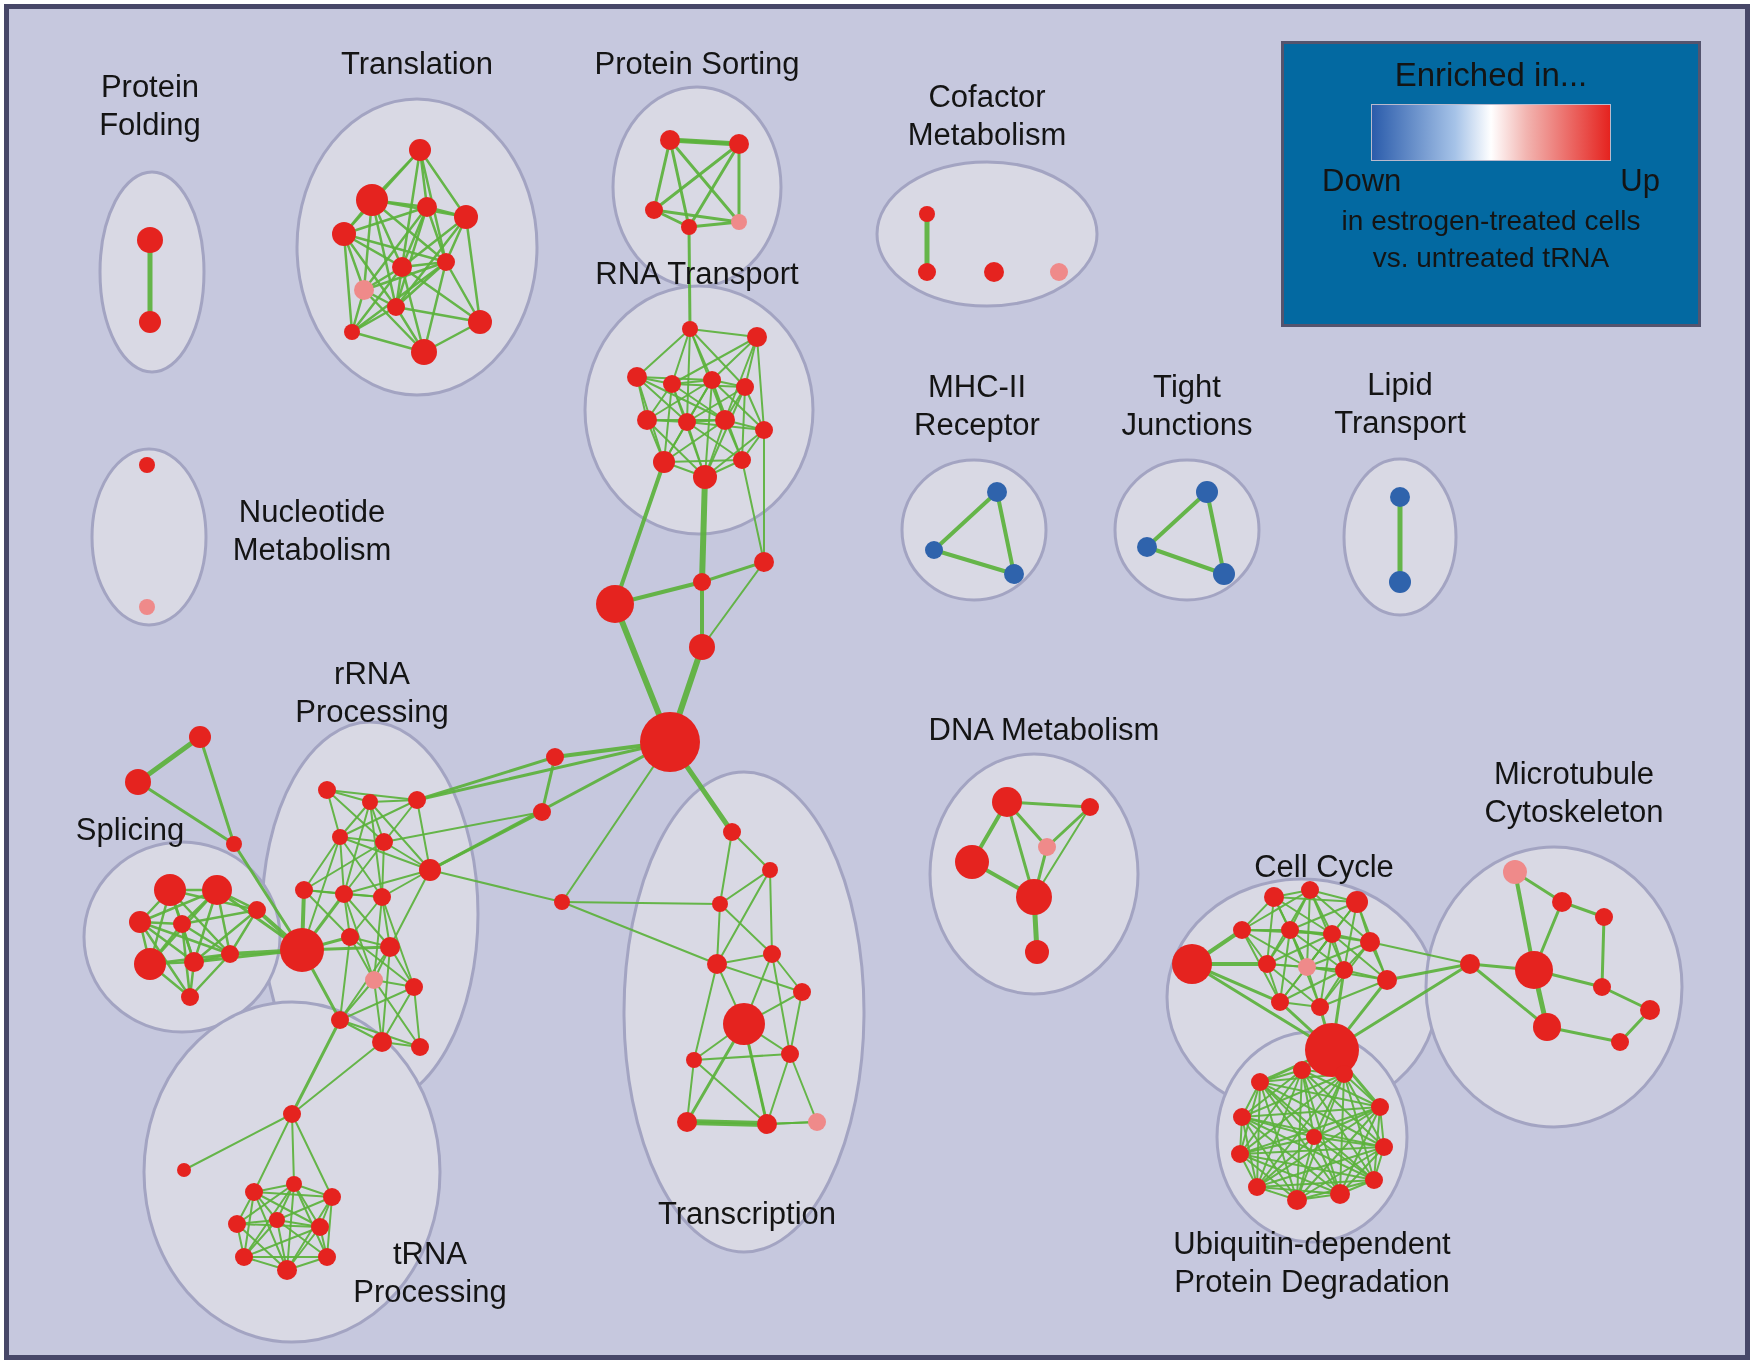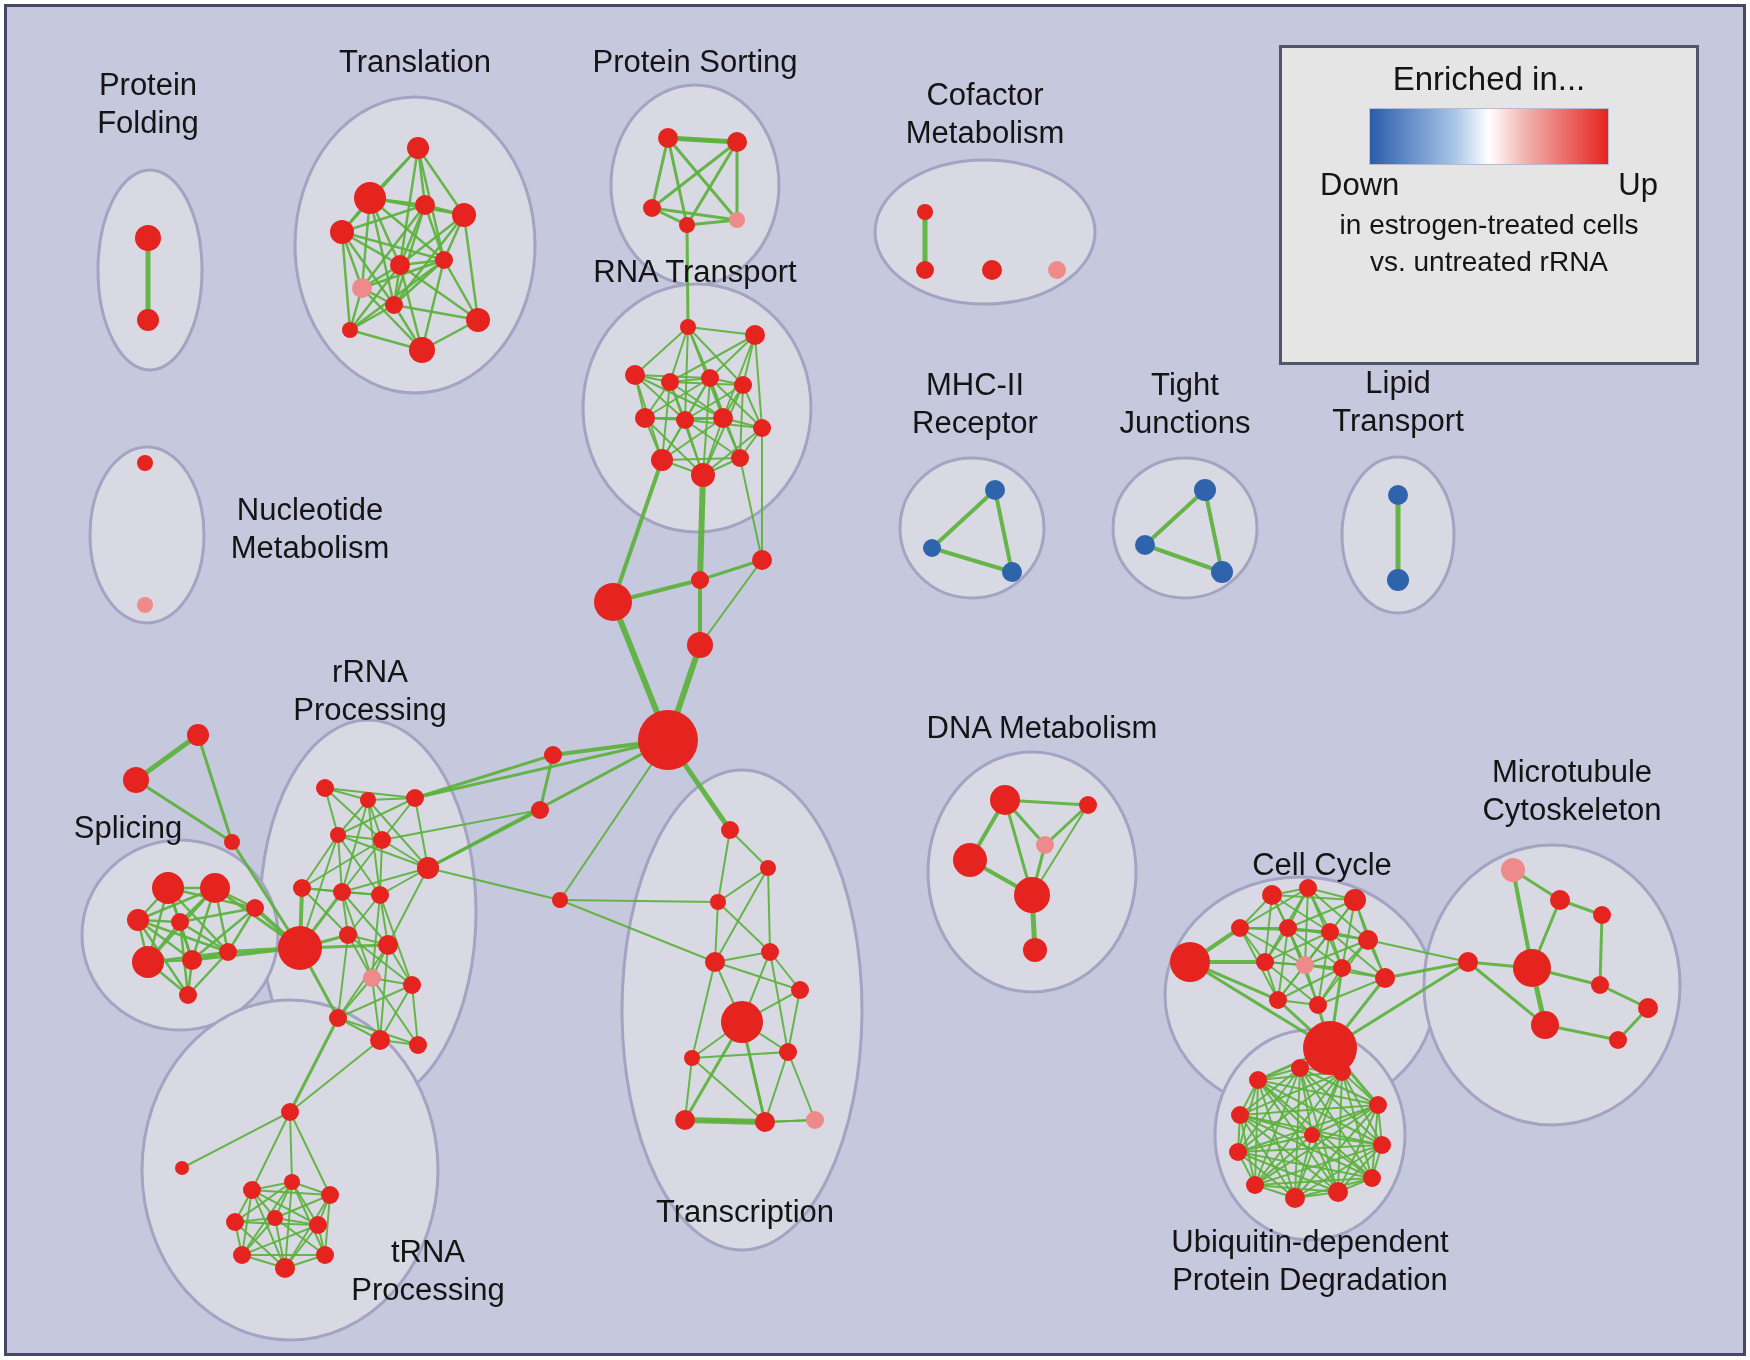--- a/index.html
+++ b/index.html
@@ -1,27 +1,27 @@
 <!DOCTYPE html>
 <html><head>
 <meta charset="utf-8">
 <style>
   html,body{margin:0;padding:0;background:#ffffff;}
   .figure{
     position:relative;
     width:1736px;height:1346px;
-    margin:4px;border:3px solid #4c1d95;
+    margin:4px;border:5px solid #4c1d95;
     background:#c6c8de;
     overflow:hidden;
     font-family:"Liberation Sans", sans-serif;
   }
   .figure svg{position:absolute;left:0;top:0;}
   .legend{
-    position:absolute;left:1272px;top:38px;width:420px;height:320px;
-    border:3px solid #54546e;background:#e5e5e5;box-sizing:border-box;
+    position:absolute;left:1272px;top:32px;width:420px;height:286px;
+    border:3px solid #54546e;background:#0369a1;box-sizing:border-box;
     display:flex;flex-direction:column;align-items:center;
     color:#141414;
   }
   .legend-title{font-size:33px;margin-top:12px;}
   .legend-bar{width:238px;height:55px;margin-top:10px;border:1px solid #b9bacd;}
   .legend-row{
     width:100%;display:flex;justify-content:space-between;
     box-sizing:border-box;padding:2px 38px 0 38px;font-size:31px;align-items:flex-end;
   }
   .legend-sub{font-size:28px;line-height:1.32;}
@@ -697,15 +697,15 @@
     </svg>
 
   <div class="legend">
     <div class="legend-title">Enriched in...</div>
     <div class="legend-bar" style="background: linear-gradient(90deg, rgb(43, 92, 171) 0%, rgb(166, 195, 232) 35%, rgb(255, 255, 255) 50%, rgb(242, 180, 176) 65%, rgb(229, 35, 31) 100%);"></div>
     <div class="legend-row">
       <span>Down</span>
       <span>Up</span>
     </div>
     <div class="legend-sub first">in estrogen-treated cells</div>
-    <div class="legend-sub">vs. untreated rRNA</div>
+    <div class="legend-sub">vs. untreated tRNA</div>
   </div>
 </div>
 
 </body></html>

